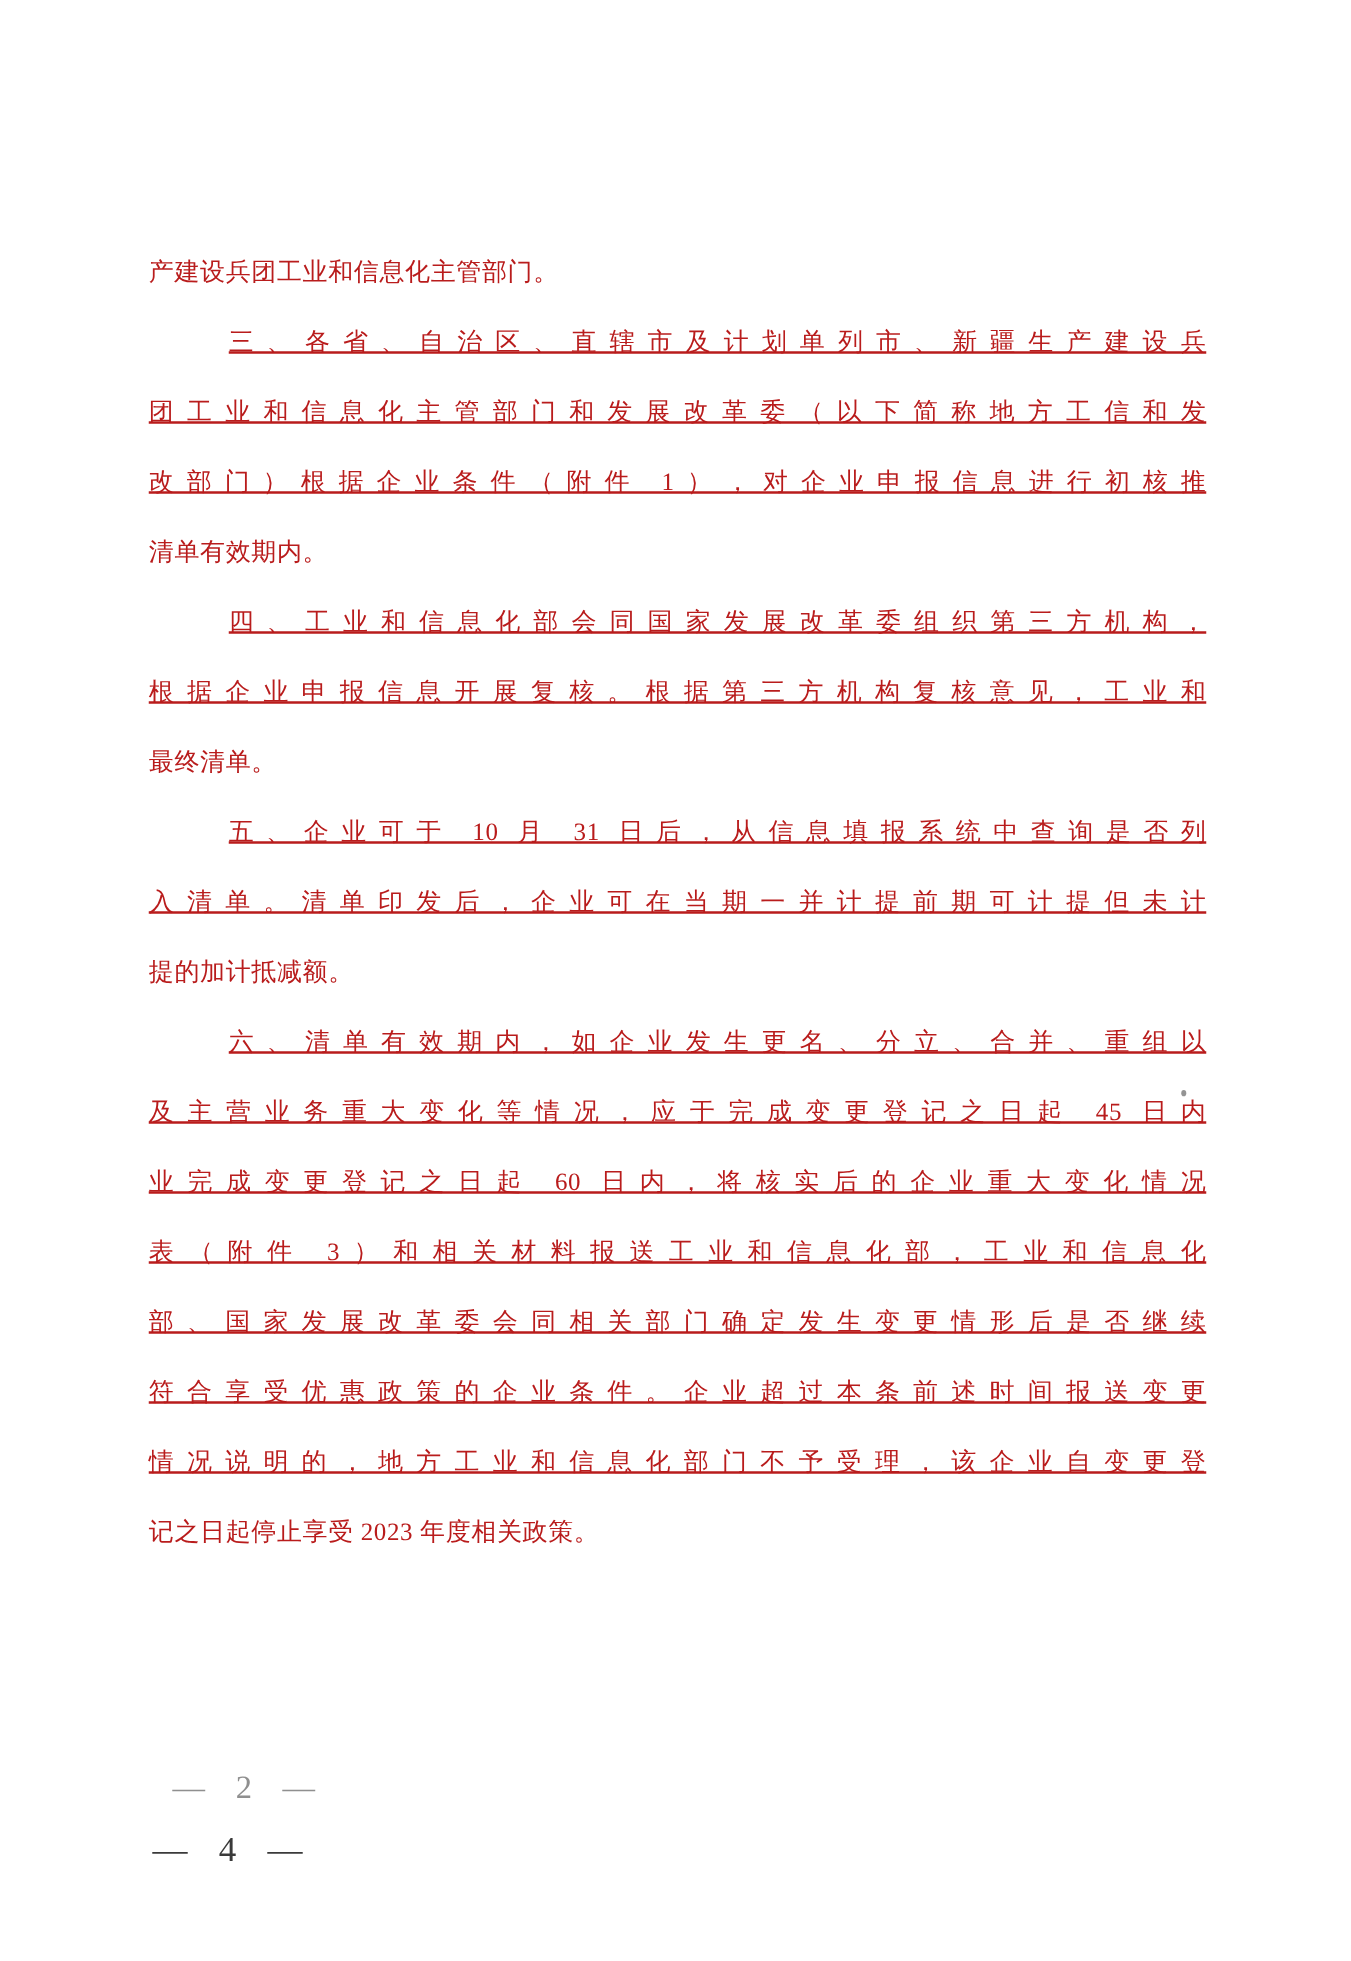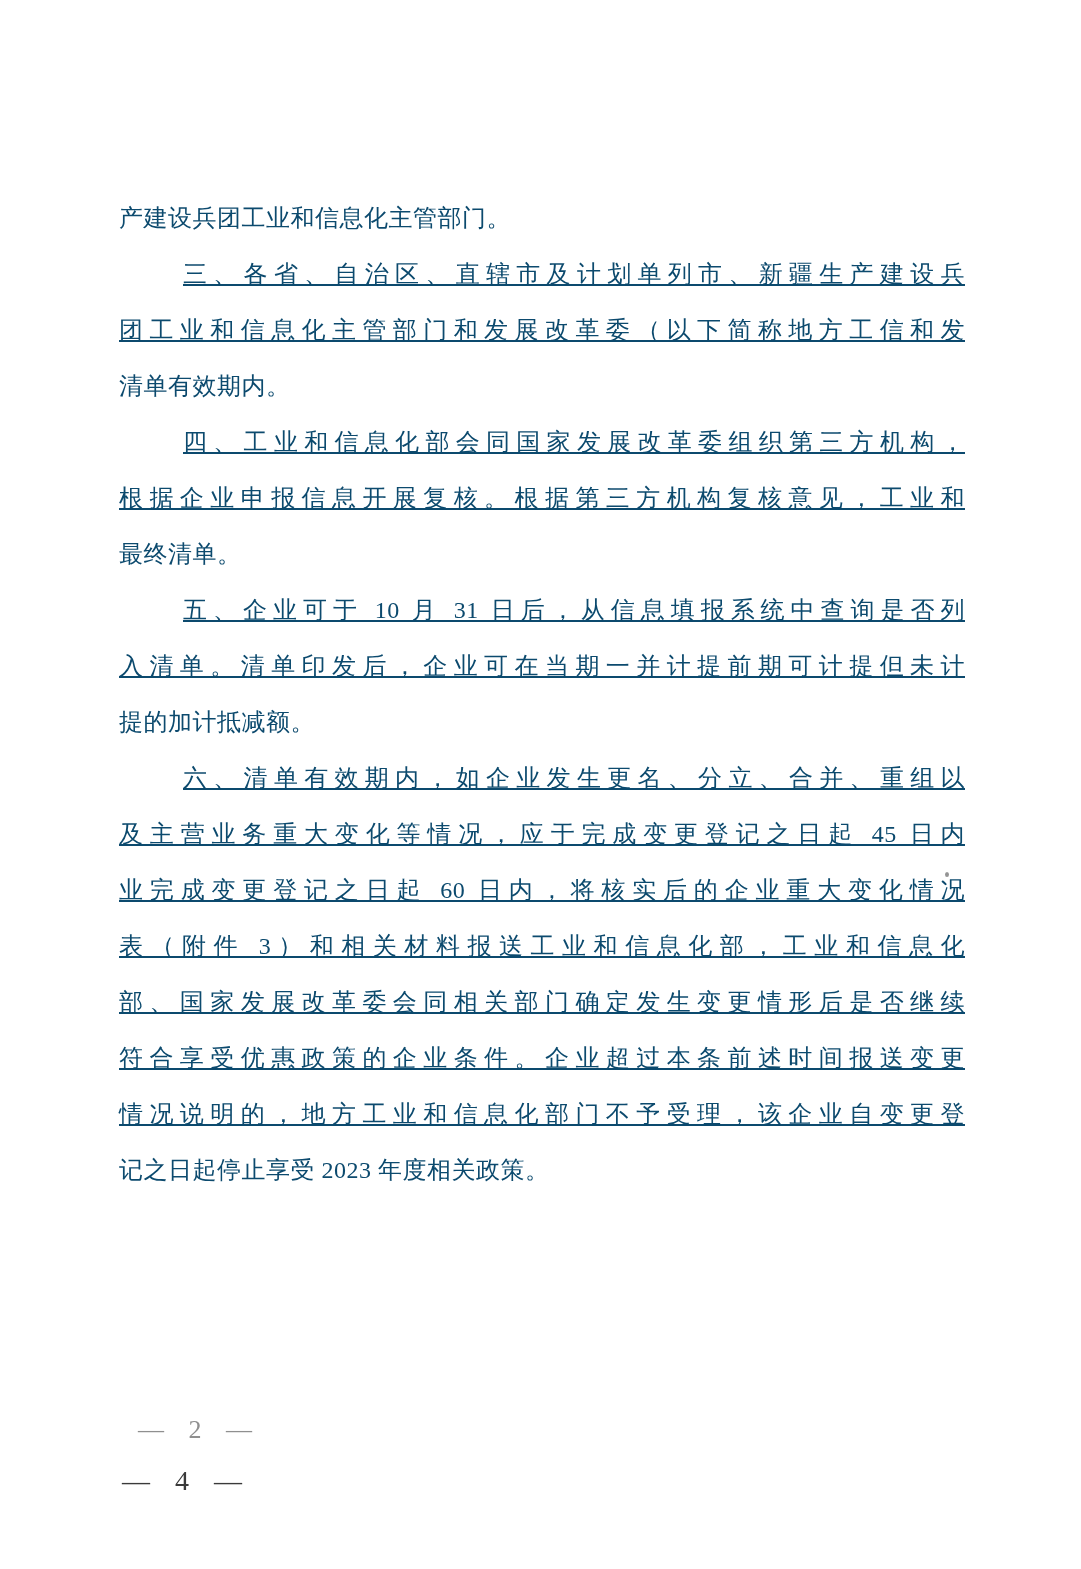--- a/index.html
+++ b/index.html
@@ -18,22 +18,22 @@
   }
   .textblock {
     position: absolute;
     left: 119px;
     top: 190px;
     width: 846px;
   }
   .line {
     height: 56px;
     line-height: 56px;
-    font-size: 24px;
-    color: #0c4a6e;
+    font-size: 20px;
+    color: #b91c1c;
     white-space: nowrap;
     letter-spacing: 0.5px;
   }
   .line.fill {
     white-space: normal;
     text-align: justify;
     text-align-last: justify;
     text-justify: inter-character;
     text-decoration: underline;
   }
@@ -70,20 +70,21 @@
   }
 </style>
 </head>
 <body>
 
 <div class="page">
   <div class="textblock">
     <div class="line">产建设兵团工业和信息化主管部门。</div>
     <div class="line indent fill">三、各省、自治区、直辖市及计划单列市、新疆生产建设兵</div>
     <div class="line fill">团工业和信息化主管部门和发展改革委（以下简称地方工信和发</div>
+    <div class="line fill">改部门）根据企业条件（附件 1），对企业申报信息进行初核推</div>
     <div class="line">清单有效期内。</div>
     <div class="line indent fill">四、工业和信息化部会同国家发展改革委组织第三方机构，</div>
     <div class="line fill">根据企业申报信息开展复核。根据第三方机构复核意见，工业和</div>
     <div class="line">最终清单。</div>
     <div class="line indent fill">五、企业可于 10 月 31 日后，从信息填报系统中查询是否列</div>
     <div class="line fill">入清单。清单印发后，企业可在当期一并计提前期可计提但未计</div>
     <div class="line">提的加计抵减额。</div>
     <div class="line indent fill">六、清单有效期内，如企业发生更名、分立、合并、重组以</div>
     <div class="line fill">及主营业务重大变化等情况，应于完成变更登记之日起 45 日内</div>
     <div class="line fill">业完成变更登记之日起 60 日内，将核实后的企业重大变化情况</div>

